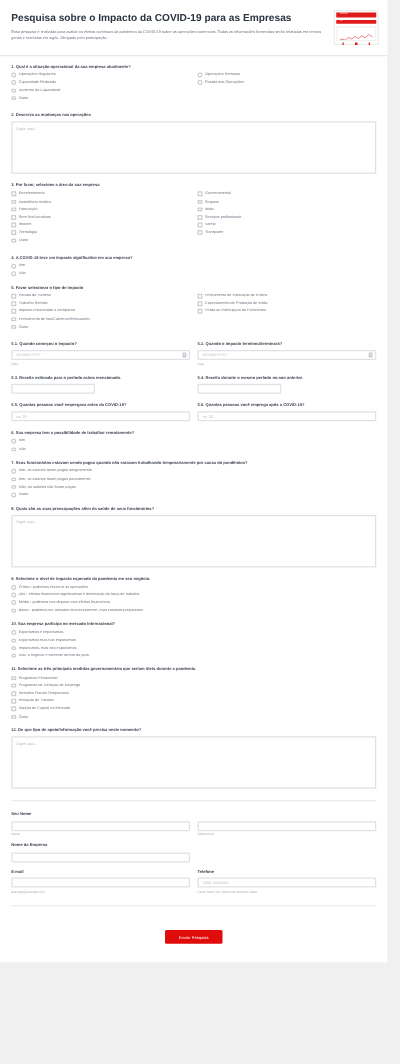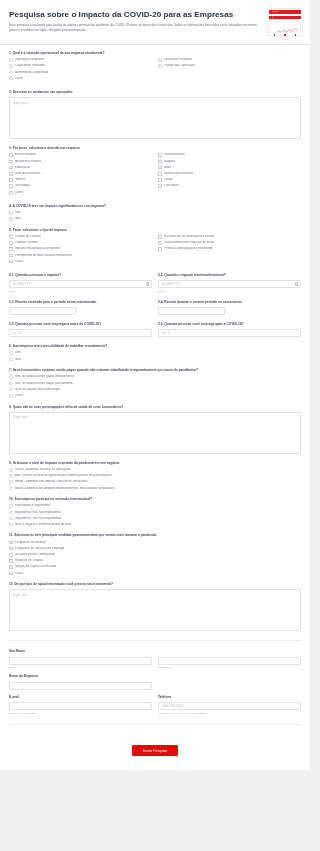--- a/index.html
+++ b/index.html
@@ -143,21 +143,21 @@
     cursor:pointer;
     letter-spacing:.05px;
   }
 </style>
 </head>
 <body>
 
 <div class="page">
 
   <div class="hdr">
-    <div class="hdr-title">Pesquisa sobre o Impacto da COVID-20 para as Empresas</div>
+    <div class="hdr-title">Pesquisa sobre o Impacto da COVID-19 para as Empresas</div>
     <div class="hdr-sub">Essa pesquisa é realizada para avaliar os efeitos contínuos da pandemia da COVID-19 sobre as operações comerciais. Todas as informações fornecidas serão relatadas em termos gerais e mantidas em sigilo. Obrigado pela participação.</div>
     <div class="logo">
       <div class="logo-bar b1">
           <span>COVID</span>
         </div>
       <div class="logo-bar b2">
           <span>19</span>
         </div>
       <div class="logo-plot">
         <svg width="100%" height="100%" viewBox="0 0 34 12" preserveAspectRatio="none">

